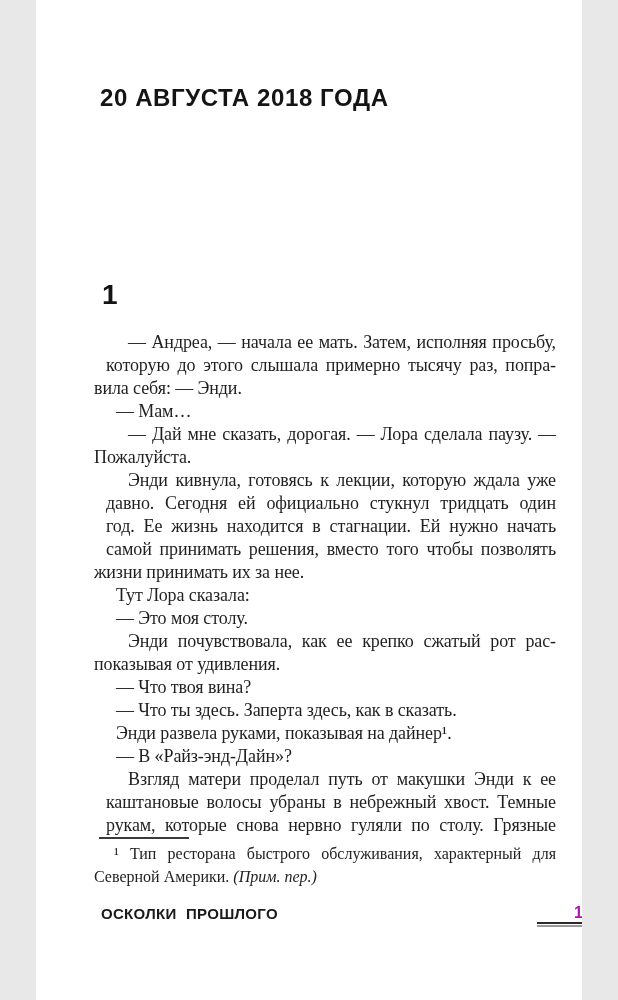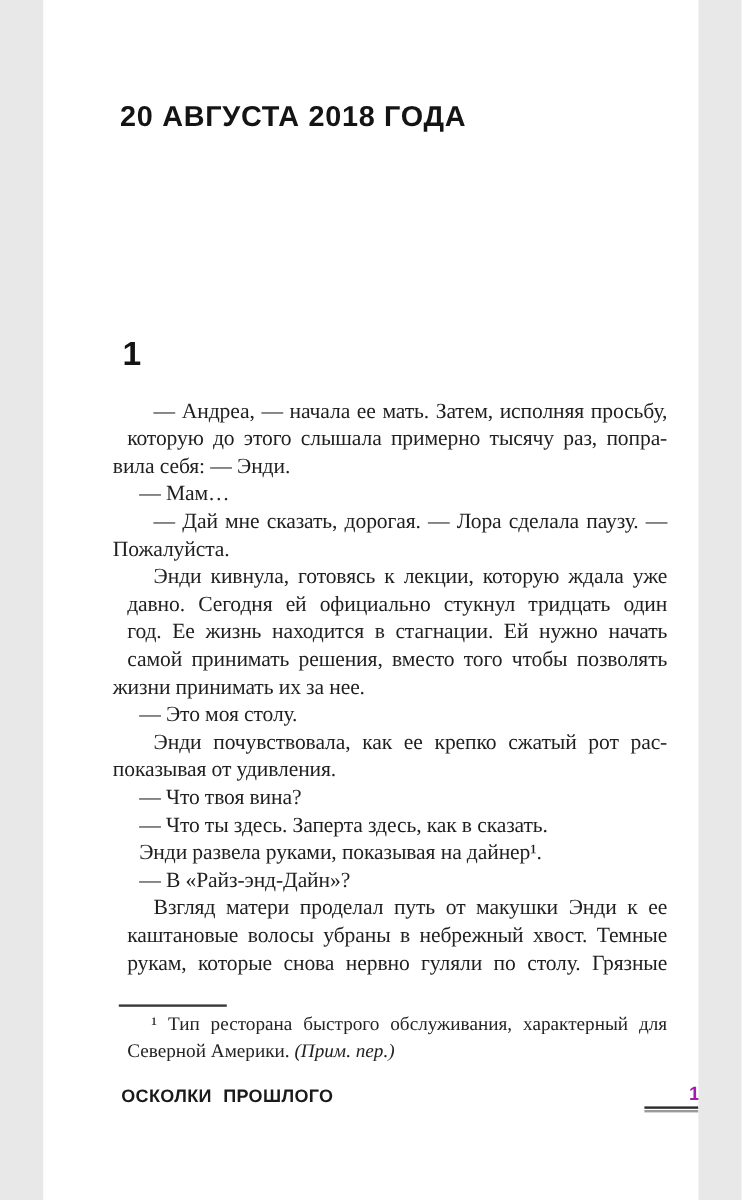--- a/index.html
+++ b/index.html
@@ -68,21 +68,20 @@
     position: absolute;
     left: 58px;
     top: 842px;
     width: 462px;
     font-size: 16px;
     color: #222222;
   }
   .fn-line {
     height: 23px;
     line-height: 23px;
-    margin-left: 12px;
   }
   .fn-line.fn-l1 {
     padding-left: 20px;
     text-align: justify;
     text-align-last: justify;
   }
   .fn-italic { font-style: italic; }
   .running-title {
     position: absolute;
     left: 65px;
@@ -138,20 +137,21 @@
       <div class="bline just">которую до этого слышала примерно тысячу раз, попра-</div>
       <div class="bline">вила себя: — Энди.</div>
       <div class="bline ind">— Мам…</div>
       <div class="bline ind just">— Дай мне сказать, дорогая. — Лора сделала паузу. —</div>
       <div class="bline">Пожалуйста.</div>
       <div class="bline ind just">Энди кивнула, готовясь к лекции, которую ждала уже</div>
       <div class="bline just">давно. Сегодня ей официально стукнул тридцать один</div>
       <div class="bline just">год. Ее жизнь находится в стагнации. Ей нужно начать</div>
       <div class="bline just">самой принимать решения, вместо того чтобы позволять</div>
       <div class="bline">жизни принимать их за нее.</div>
+      <div class="bline ind">Тут Лора сказала:</div>
       <div class="bline ind">— Это моя столу.</div>
       <div class="bline ind just">Энди почувствовала, как ее крепко сжатый рот рас-</div>
       <div class="bline">показывая от удивления.</div>
       <div class="bline ind">— Что твоя вина?</div>
       <div class="bline ind">— Что ты здесь. Заперта здесь, как в сказать.</div>
       <div class="bline ind">Энди развела руками, показывая на дайнер¹.</div>
       <div class="bline ind">— В «Райз-энд-Дайн»?</div>
       <div class="bline ind just">Взгляд матери проделал путь от макушки Энди к ее</div>
       <div class="bline just">каштановые волосы убраны в небрежный хвост. Темные</div>
       <div class="bline just">рукам, которые снова нервно гуляли по столу. Грязные</div>

